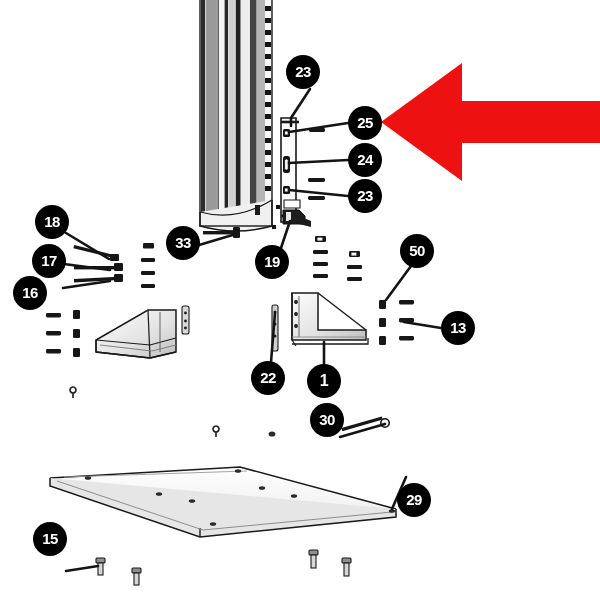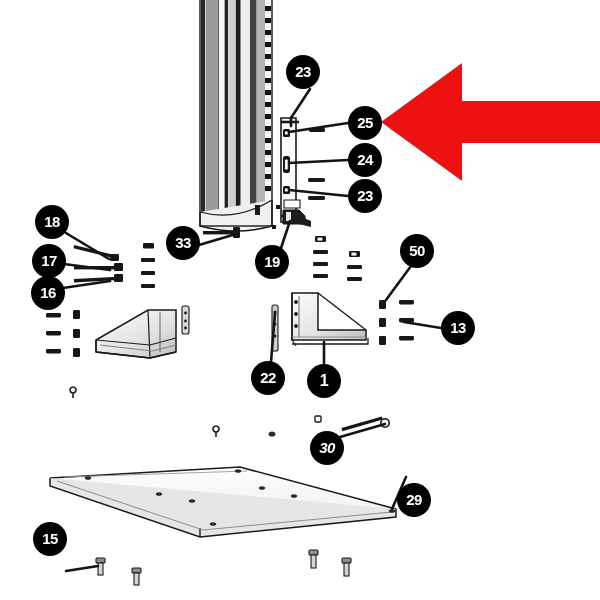--- a/index.html
+++ b/index.html
@@ -310,25 +310,25 @@
     <polygon id="red-arrow" points="381,122 462,63 462,101 600,101 600,143 462,143 462,181" fill="#ee1111"></polygon>
   </svg>
 
   <div id="callout-layer">
       <div class="callout small" style="left: 303px; top: 72px;">23</div>
       <div class="callout small" style="left: 365px; top: 123px;">25</div>
       <div class="callout small" style="left: 365px; top: 160px;">24</div>
       <div class="callout small" style="left: 365px; top: 196px;">23</div>
       <div class="callout small" style="left: 52px; top: 222px;">18</div>
       <div class="callout small" style="left: 49px; top: 261px;">17</div>
-      <div class="callout small" style="left: 48px; top: 293px;">16</div>
+      <div class="callout small" style="left: 30px; top: 293px;">16</div>
       <div class="callout small" style="left: 183px; top: 243px;">33</div>
       <div class="callout small" style="left: 272px; top: 262px;">19</div>
       <div class="callout small" style="left: 417px; top: 251px;">50</div>
       <div class="callout small" style="left: 458px; top: 328px;">13</div>
       <div class="callout small" style="left: 268px; top: 378px;">22</div>
       <div class="callout" style="left: 324px; top: 381px;">1</div>
-      <div class="callout small" style="left: 327px; top: 448px; font-style: italic;">30</div>
+      <div class="callout small" style="left: 327px; top: 420px;">30</div>
       <div class="callout small" style="left: 414px; top: 445px; margin-top: 38px;">29</div>
       <div class="callout small" style="left: 50px; top: 539px;">15</div>
     </div>
 
 </div>
 
 </body></html>

